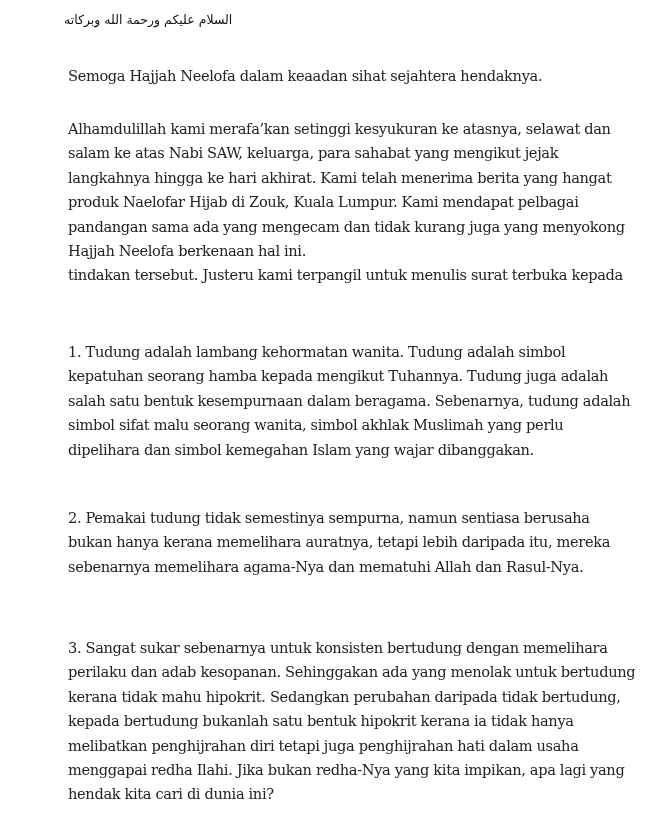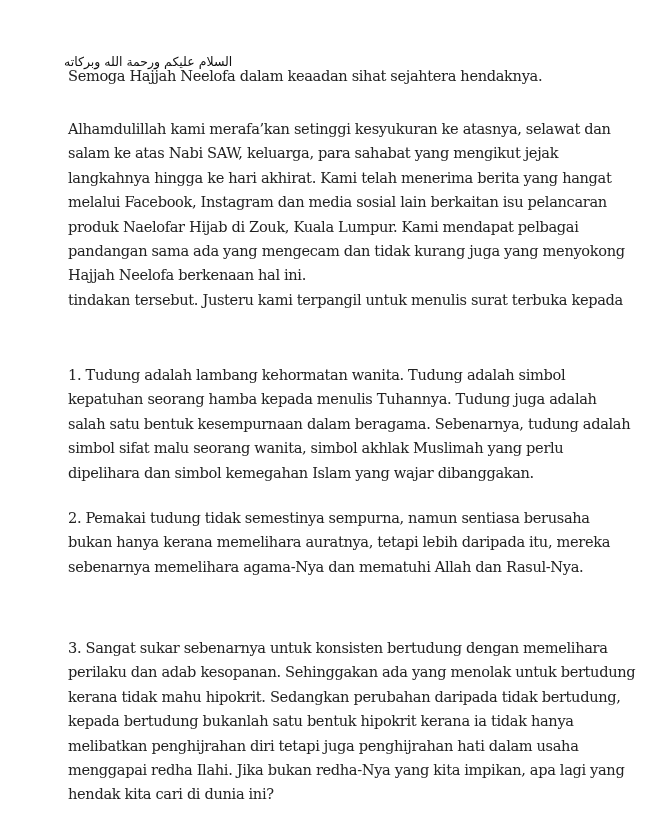--- a/index.html
+++ b/index.html
@@ -28,21 +28,20 @@
     position: absolute;
     top: 10px;
     left: 0;
     font-family: "DejaVu Sans", "Liberation Sans", sans-serif;
     font-size: 12.5px;
     line-height: 20px;
     letter-spacing: 0;
     direction: rtl;
     unicode-bidi: embed;
     color: #111111;
-    margin-top: 42px;
   }
   .para {
     position: absolute;
     left: 0;
     margin: 4px;
     width: 585px;
   }
   .line {
     display: block;
     white-space: nowrap;
@@ -55,30 +54,29 @@
   <div class="greeting">السلام عليكم ورحمة الله وبركاته</div>
 
   <p class="para" style="top:60px">
     <span class="line">Semoga Hajjah Neelofa dalam keaadan sihat sejahtera hendaknya.</span>
   </p>
 
   <p class="para" style="top:113px">
     <span class="line">Alhamdulillah kami merafa’kan setinggi kesyukuran ke atasnya, selawat dan</span>
     <span class="line">salam ke atas Nabi SAW, keluarga, para sahabat yang mengikut jejak</span>
     <span class="line">langkahnya hingga ke hari akhirat. Kami telah menerima berita yang hangat</span>
-    <span class="line">melalui Facebook, Instagram dan media sosial lain berkaitan isu pelancaran</span>
     <span class="line">produk Naelofar Hijab di Zouk, Kuala Lumpur. Kami mendapat pelbagai</span>
     <span class="line">pandangan sama ada yang mengecam dan tidak kurang juga yang menyokong</span>
     <span class="line">Hajjah Neelofa berkenaan hal ini.</span>
     <span class="line">tindakan tersebut. Justeru kami terpangil untuk menulis surat terbuka kepada</span>
   </p>
 
-  <p class="para" style="top:359px">
+  <p class="para" style="top:336px">
     <span class="line">1. Tudung adalah lambang kehormatan wanita. Tudung adalah simbol</span>
-    <span class="line">kepatuhan seorang hamba kepada menulis Tuhannya. Tudung juga adalah</span>
+    <span class="line">kepatuhan seorang hamba kepada mengikut Tuhannya. Tudung juga adalah</span>
     <span class="line">salah satu bentuk kesempurnaan dalam beragama. Sebenarnya, tudung adalah</span>
     <span class="line">simbol sifat malu seorang wanita, simbol akhlak Muslimah yang perlu</span>
     <span class="line">dipelihara dan simbol kemegahan Islam yang wajar dibanggakan.</span>
   </p>
 
   <p class="para" style="top:502px">
     <span class="line">2. Pemakai tudung tidak semestinya sempurna, namun sentiasa berusaha</span>
     <span class="line">bukan hanya kerana memelihara auratnya, tetapi lebih daripada itu, mereka</span>
     <span class="line">sebenarnya memelihara agama-Nya dan mematuhi Allah dan Rasul-Nya.</span>
   </p>

